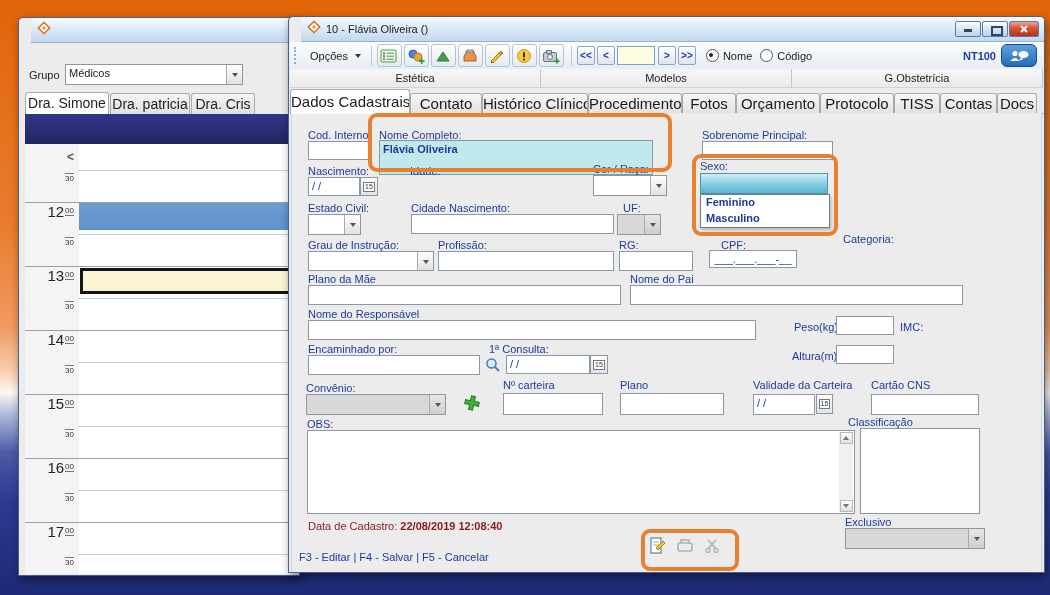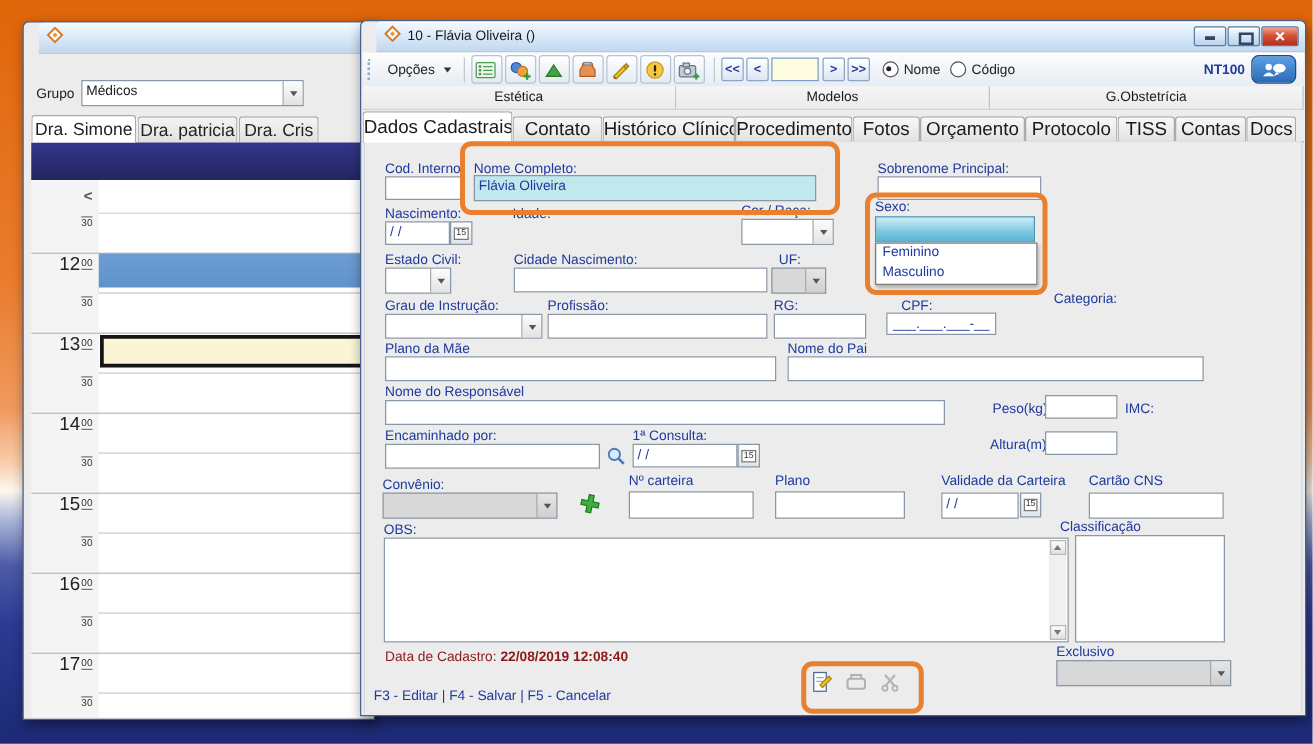--- a/index.html
+++ b/index.html
@@ -20,21 +20,21 @@
   .lbl{position:absolute;font-size:11px;color:#1e3a9e;white-space:nowrap;}
   .dk{color:#222;}
   .field{position:absolute;background:#fff;border:1px solid #8a97a5;font-size:11px;color:#1e3a9e;padding:2px 3px;box-sizing:border-box;height:19px;overflow:hidden;white-space:nowrap;}
   .combo{padding-right:16px;}
   .cb{position:absolute;right:0;top:0;bottom:0;width:15px;background:linear-gradient(#fdfdfd,#e2e2e2);border-left:1px solid #aaa;display:flex;align-items:center;justify-content:center;}
   .chev{width:0;height:0;border:3.5px solid transparent;border-top:4.5px solid #555;margin-top:4px;}
   .gray{background:#d8d8d8;}
   .gray .cb{background:linear-gradient(#e6e6e6,#cfcfcf);}
   .hl{background:#bfe9ed;}
   .sexocombo{background:linear-gradient(#cdeef7,#7cc8e0 60%,#56b5d3);border:1px solid #4d93ae;}
-  .optlist{position:absolute;background:#fff;border:1px solid #7a7a7a;z-index:6;box-shadow:1px 2px 3px rgba(0,0,0,.25);}
+  .optlist{position:absolute;background:#fff;border:1px solid #7a7a7a;z-index:6;box-shadow:1px 2px 3px rgba(0,0,0,.25);font-weight:bold;}
   .opt{font-size:11px;color:#1e3a9e;padding:1px 5px;height:14px;line-height:13px;}
   .calbtn{position:absolute;width:18px;height:19px;box-sizing:border-box;border:1px solid #8a97a5;background:linear-gradient(#ffffff,#dfe3e8);display:flex;align-items:center;justify-content:center;}
   .cal15{font-size:7px;line-height:8px;color:#333;border:1px solid #777;background:#fff;padding:0 1px;}
   .photo{position:absolute;background:#fff;border:1px solid #9aa3ad;display:flex;align-items:center;justify-content:center;font-size:11px;color:#1e3a9e;}
   .tarea{position:absolute;background:#fff;border:1px solid #8a97a5;box-sizing:border-box;}
   .sbar{position:absolute;right:1px;top:1px;bottom:1px;width:14px;background:#f0f0f0;display:flex;flex-direction:column;justify-content:space-between;align-items:center;}
   .sarr{width:13px;height:12px;background:linear-gradient(#fdfdfd,#e0e0e0);border:1px solid #b8b8b8;box-sizing:border-box;display:flex;align-items:center;justify-content:center;}
   .sarr i{display:block;width:0;height:0;border:3px solid transparent;}
   .sarr.up i{border-bottom:4px solid #777;margin-top:-3px;}
   .sarr.down i{border-top:4px solid #777;margin-top:3px;}
@@ -330,21 +330,21 @@
     <div class="tab" style="width:46px;">TISS</div>
     <div class="tab" style="width:57px;">Contas</div>
     <div class="tab" style="width:40px;">Docs</div>
   </div>
 
   <div class="panel"></div>
 
   <span class="lbl" style="left:19px;top:112px;">Cod. Interno:</span>
   <div class="field" style="left:19px;top:124px;width:62px;"></div>
   <span class="lbl" style="left:90px;top:112px;">Nome Completo:</span>
-  <div class="field hl" style="left:90px;top:123px;width:274px;height:21px;">Flávia Oliveira</div>
+  <div class="field hl" style="left:90px;top:123px;width:274px;height:35px;font-weight:bold;">Flávia Oliveira</div>
   <span class="lbl" style="left:413px;top:112px;">Sobrenome Principal:</span>
   <div class="field" style="left:413px;top:124px;width:131px;"></div>
 
   <span class="lbl" style="left:19px;top:148px;">Nascimento:</span>
   <div class="field" style="left:19px;top:160px;width:52px;">/ /</div>
   <div class="calbtn" style="left:71px;top:160px;">
       <span class="cal15">15</span>
     </div>
   <span class="lbl" style="left:121px;top:148px;">Idade:</span>
   <span class="lbl" style="left:304px;top:146px;">Cor / Raça:</span>
@@ -402,21 +402,21 @@
   <span class="lbl" style="left:611px;top:304px;">IMC:</span>
 
   <span class="lbl" style="left:19px;top:326px;">Encaminhado por:</span>
   <div class="field" style="left:19px;top:338px;width:172px;height:20px;"></div>
   <span class="aicon" style="left:193px;top:337px;">
       <svg width="16" height="16" viewBox="0 0 16 16">
         <circle cx="6.5" cy="6.5" r="4.5" fill="#d8eafc" stroke="#4a7ab8" stroke-width="1.5"></circle>
         <line x1="10" y1="10" x2="14" y2="14" stroke="#4a7ab8" stroke-width="2"></line>
       </svg>
     </span>
-  <span class="lbl" style="left:217px;top:326px;">1ª Consulta:</span>
+  <span class="lbl" style="left:200px;top:326px;">1ª Consulta:</span>
   <div class="field" style="left:217px;top:338px;width:84px;">/ /</div>
   <div class="calbtn" style="left:301px;top:338px;">
       <span class="cal15">15</span>
     </div>
   <span class="lbl" style="left:503px;top:333px;">Altura(m)</span>
   <div class="field" style="left:547px;top:328px;width:58px;"></div>
 
   <span class="lbl" style="left:17px;top:365px;">Convênio:</span>
   <div class="field combo gray" style="left:17px;top:377px;width:140px;height:21px;">
       <span class="cb">

